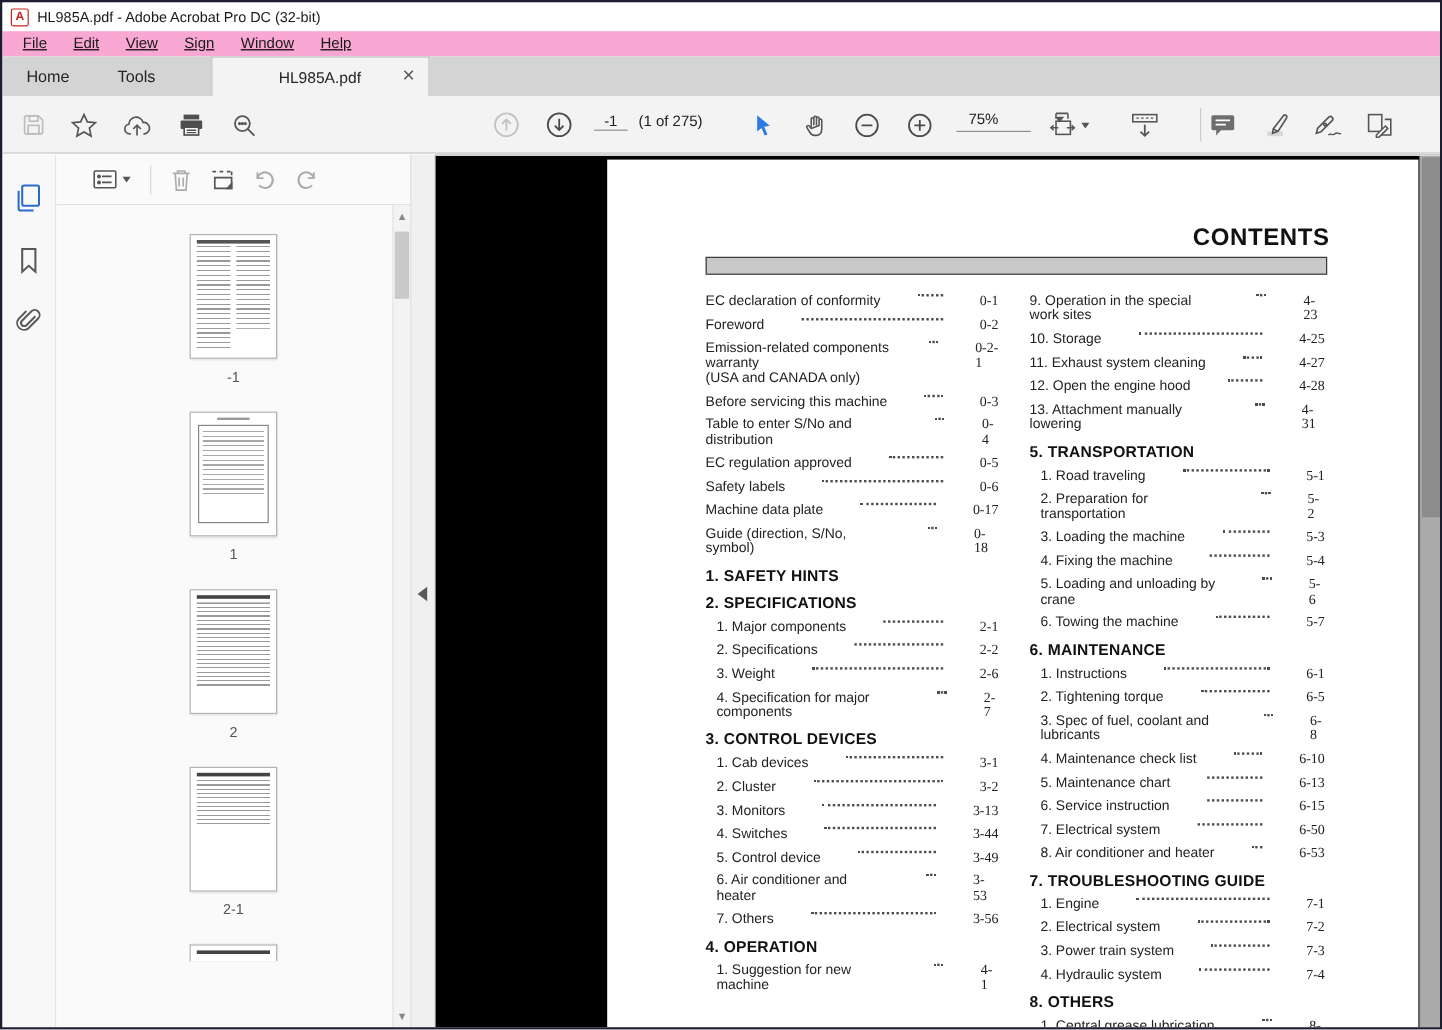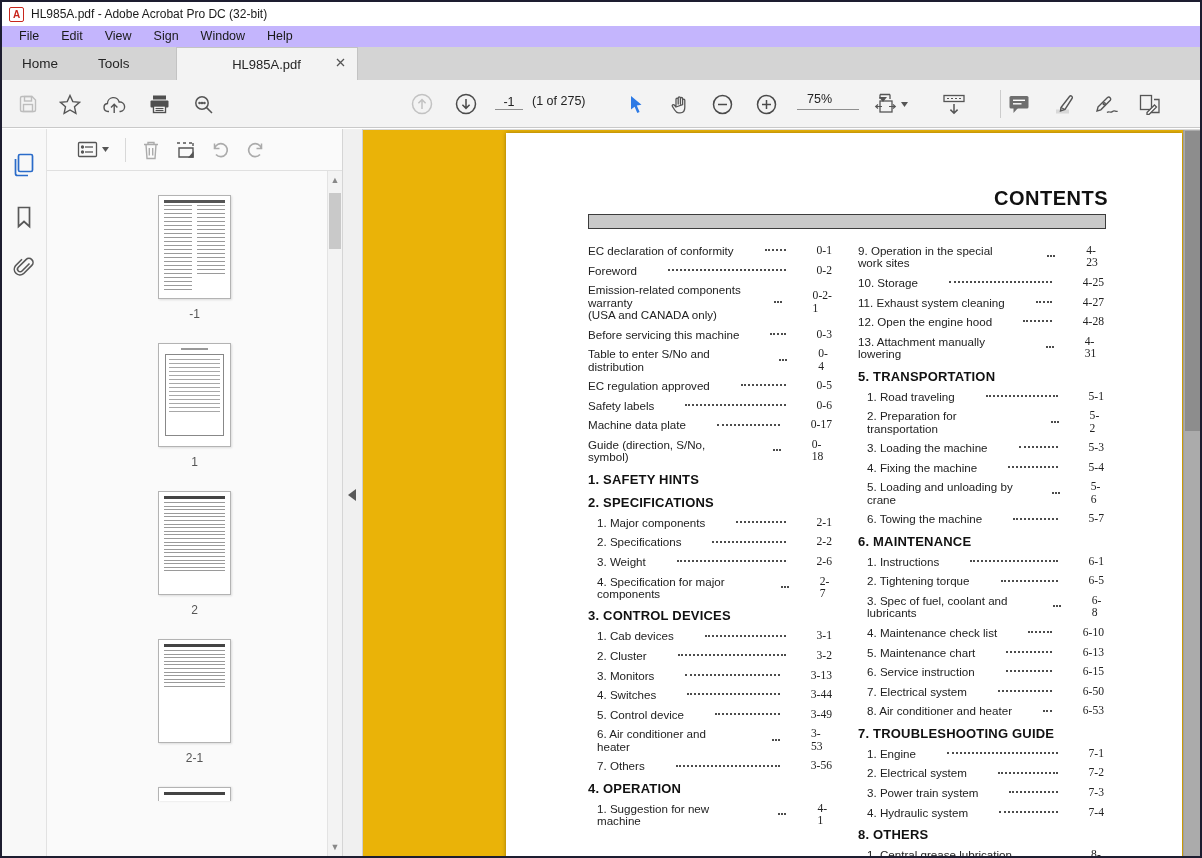--- a/index.html
+++ b/index.html
@@ -5,21 +5,21 @@
   * { margin:0; padding:0; box-sizing:border-box; }
   html,body { width:1202px; height:858px; font-family:"Liberation Sans", sans-serif; background:#fff; }
   .window { position:relative; width:1202px; height:858px; border:2px solid #1d1d30; background:#fff; overflow:hidden; }
 
   
   .titlebar { height:24px; display:flex; align-items:center; gap:7px; padding-left:7px; background:#fff; }
   .app-icon { width:15px; height:15px; border:1.5px solid #c8271d; border-radius:2px; color:#c8271d; font-size:10px; font-weight:bold; display:flex; align-items:center; justify-content:center; background:#fff; }
   .title-text { font-size:12px; color:#1a1a1a;text-align:center; }
 
   
-  .menubar { height:21px; display:flex; align-items:center; padding-left:6px; background:#c4b5fd; }
+  .menubar { height:21px; display:flex; align-items:center; padding-left:6px; background:#f9a8d4;text-decoration:underline; }
   .menu-item { font-size:12.5px; color:#1a1a1a; padding:0 11px; line-height:21px; cursor:default; }
 
   
   .tabbar { height:33px; background:#d4d4d4; display:flex; align-items:stretch; }
   .app-tab { font-size:13.5px; color:#252525; padding:0 20px; display:flex; align-items:center; }
   .doc-tab { margin-left:26px; width:182px; background:#f3f3f3; border:1px solid #c3c3c3; border-bottom:none; display:flex; align-items:center; justify-content:center; gap:14px; font-size:13px; color:#252525; position:relative; }
   .doc-tab .close-x { position:absolute; right:12px; top:10px; }
 
   
   .toolbar { height:48px; background:#f3f3f3; border-bottom:1px solid #c9c9c9; position:relative; }
@@ -67,34 +67,34 @@
   .pscroll { position:absolute; right:0; top:0; bottom:0; width:15px; background:#f3f3f3; border-left:1px solid #e3e3e3; }
   .pscroll .arr { position:absolute; left:0; width:14px; height:14px; display:flex; align-items:center; justify-content:center; color:#888; font-size:9px; }
   .pscroll .arr.up { top:2px; } .pscroll .arr.dn { bottom:2px; }
   .pscroll .pthumb { position:absolute; left:1px; width:12px; top:22px; height:56px; background:#c9c9c9; }
 
   
   .collapse-strip { width:20px; background:#f0f0f0; border-right:1px solid #cfcfcf; position:relative; }
   .collapse-strip .tri { position:absolute; top:360px; left:5px; width:0; height:0; border-top:6px solid transparent; border-bottom:6px solid transparent; border-right:8px solid #595959; }
 
   
-  .docpane { flex:1; position:relative; background:#eab308; overflow:hidden; border-top:1px solid #d8d8d8; }
+  .docpane { flex:1; position:relative; background:#000000; overflow:hidden; border-top:1px solid #d8d8d8; }
   .page { position:absolute; left:143px; top:3px; width:676px; height:760px; background:#fff; box-shadow:0 0 4px rgba(0,0,0,.35); }
   .doc-scroll { position:absolute; right:0; top:0; bottom:0; width:17px; background:#ababab; border-left:1px solid #9e9e9e; }
   .doc-scroll .dthumb { position:absolute; left:1px; width:15px; top:1px; height:300px; background:#8d8d8d; }
 
   
   .contents-heading { position:absolute; top:54px; right:74px; font-size:20px; font-weight:bold; letter-spacing:.5px; color:#111; }
   .head-bar { position:absolute; left:82px; top:81px; width:518px; height:15px; background:#c9c9c9; border:1px solid #3c3c3c; }
   .toc-col { position:absolute; top:112px; font-size:11.6px; color:#222; }
   #toc-left  { left:82px;  width:244px; }
   #toc-right { left:352px; width:246px; }
   .toc-heading { font-size:13px; font-weight:bold; color:#111; margin-top:8px; margin-bottom:7px; letter-spacing:.2px; }
   .toc-heading:empty { display:none; margin:0; }
-  .toc-row { display:flex; align-items:center; margin-bottom:7.2px; line-height:12.4px; padding-left:9px;gap:28px; }
+  .toc-row { display:flex; align-items:flex-start; margin-bottom:7.2px; line-height:12.4px; padding-left:9px;gap:28px; }
   .toc-col > div.toc-block:first-of-type .toc-row { padding-left:0; }
   .toc-label { white-space:pre-line; }
   .toc-leader { flex:1; border-bottom:2px dotted #4c4c4c; margin:0 3px 2px 3px; min-width:8px; }
   .toc-page { margin-bottom:0;font-family:Liberation Serif, serif; }
 
   .icon { display:inline-flex; }
   svg { display:block; }
 </style>
 </head>
 <body>

